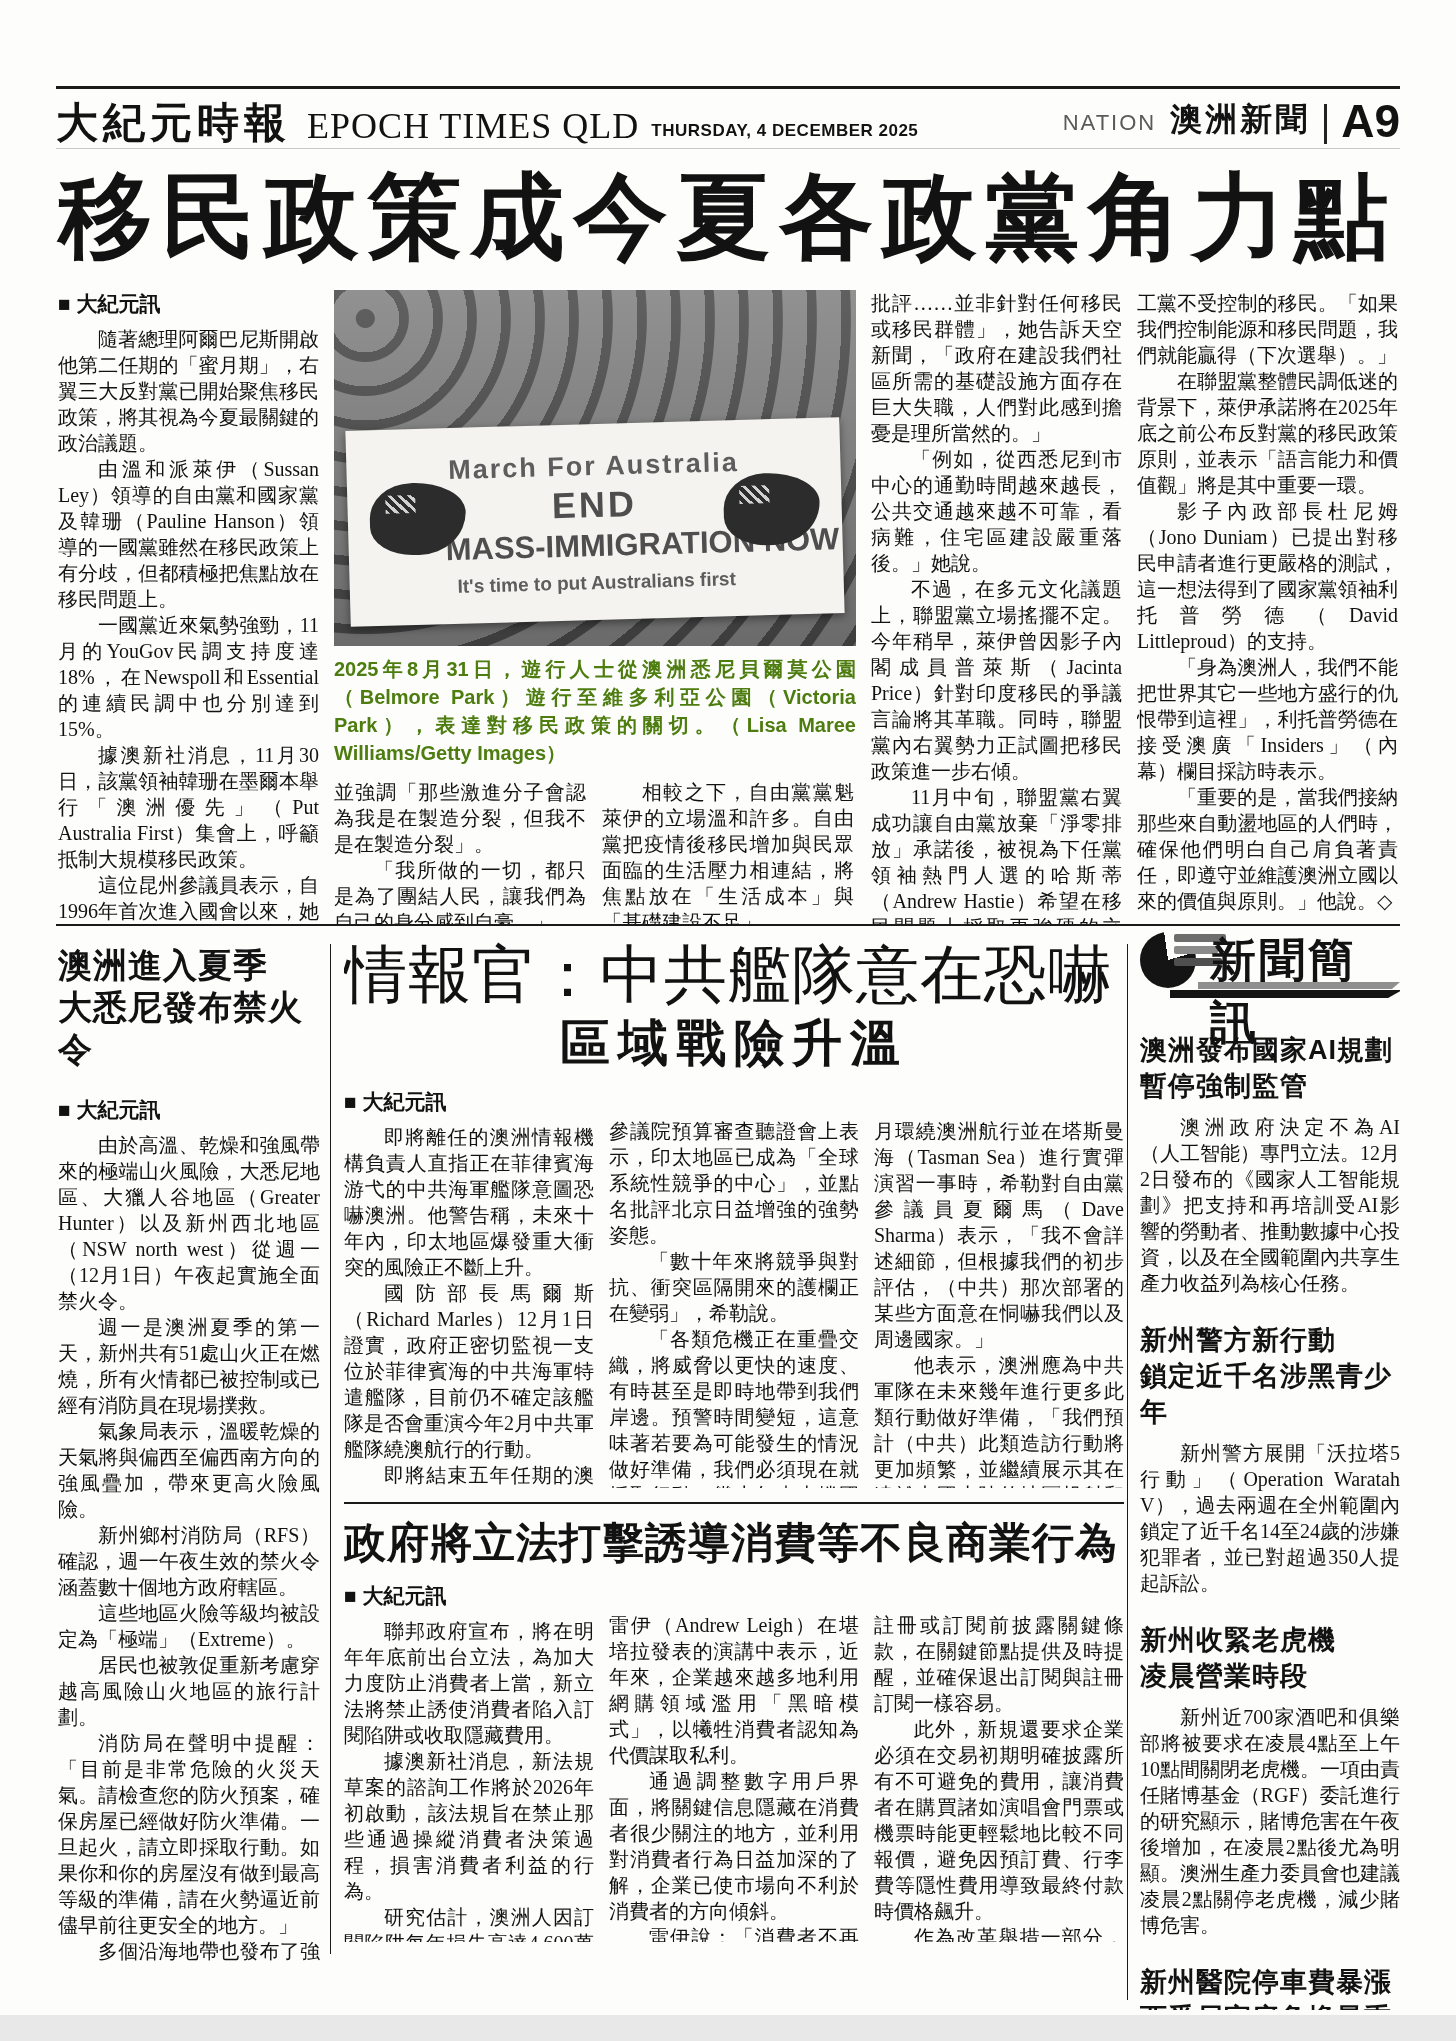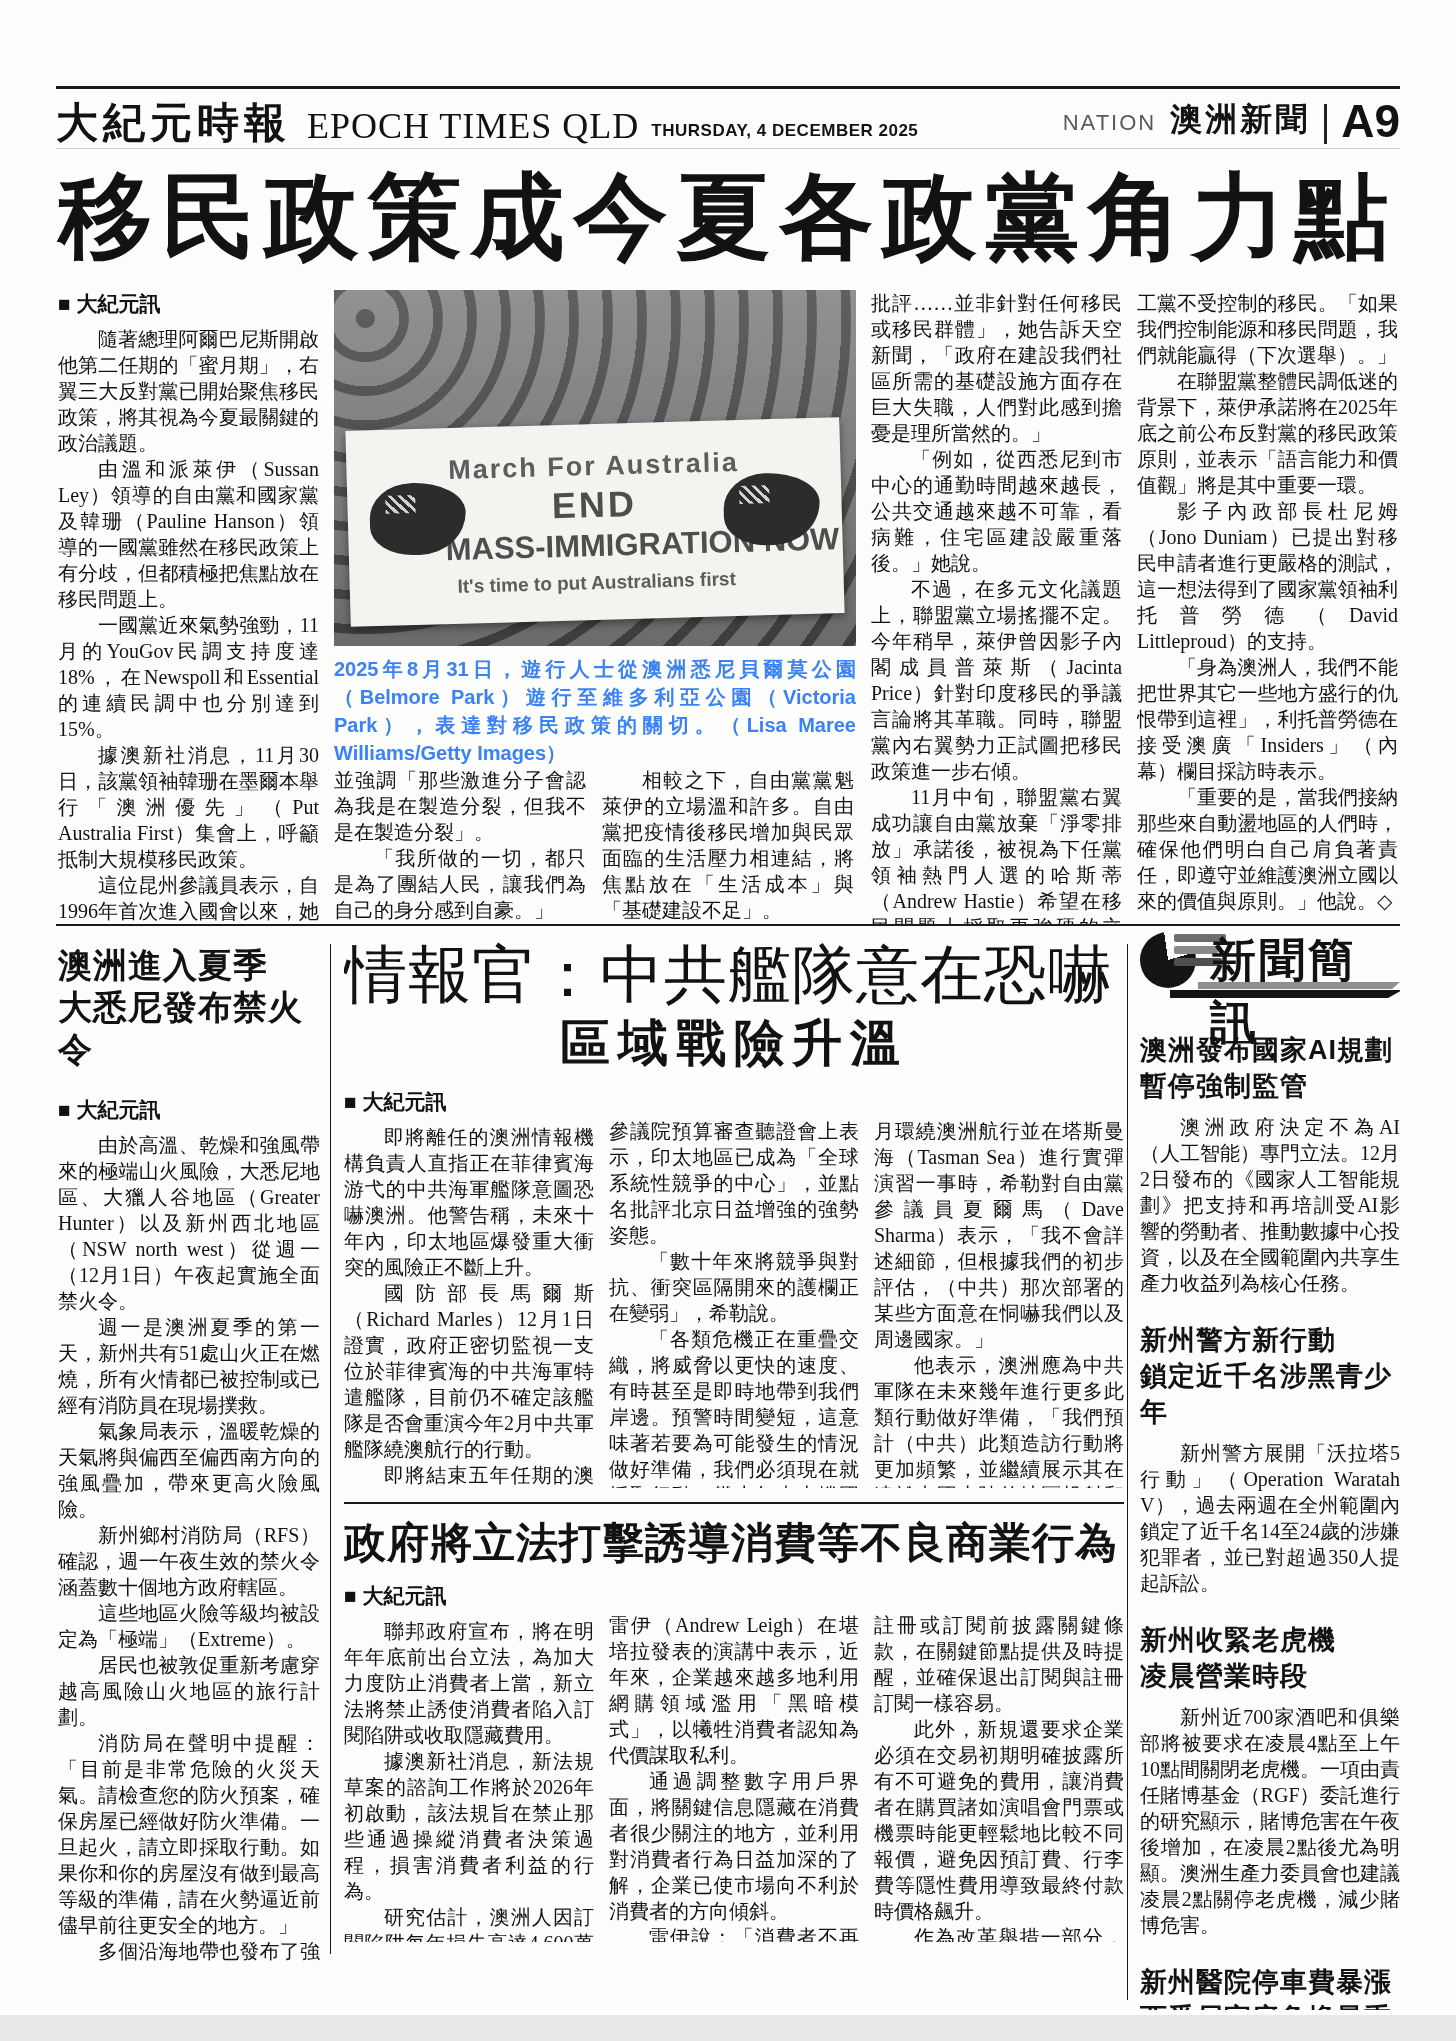--- a/index.html
+++ b/index.html
@@ -56,22 +56,22 @@
     border-radius:46% 58% 52% 48% / 52% 44% 62% 42%; }
   .aus-map.left { left:22px; }
   .aus-map.right { right:22px; }
   .aus-map::after { content:""; position:absolute; left:16px; top:12px; width:30px; height:18px;
     background:repeating-linear-gradient(45deg,#eee 0 3px,#2c2c2c 3px 7px); opacity:.85; }
   .banner-text { width:300px; font-family:"Liberation Sans",sans-serif; color:#5d5d5d; }
   .bt1 { font-weight:bold; font-size:27px; letter-spacing:2px; }
   .bt2 { font-weight:900; font-size:36px; letter-spacing:3px; margin-top:2px; color:#4e4e4e; }
   .bt3 { font-weight:900; font-size:31px; letter-spacing:0; margin-top:2px; color:#4e4e4e; white-space:nowrap; }
   .bt4 { font-weight:bold; font-size:19px; margin-top:8px; }
-  .caption { margin-top:9px; font-family:"Liberation Sans",sans-serif; font-weight:bold; font-size:20px; line-height:28px; text-align:justify; color:#3b82f6; }
-  .lead-subcols { display:flex; gap:16px; margin-top:0; height:168px; overflow:hidden; }
+  .caption { margin-top:9px; font-family:"Liberation Sans",sans-serif; font-weight:bold; font-size:20px; line-height:28px; text-align:justify; color:#4d7c0f; }
+  .lead-subcols { display:flex; gap:16px; margin-top:12px; height:168px; overflow:hidden; }
 
   
   .rule-mid { position:absolute; left:56px; right:56px; top:924px; height:2px; background:#1a1a1a; }
   .vline { position:absolute; width:1px; background:#1a1a1a; }
   .vline.v1 { left:330px; top:944px; height:1010px; }
   .vline.v2 { left:1127px; top:944px; height:1056px; }
 
   
   .fire { position:absolute; left:58px; top:944px; width:262px; height:1020px; overflow:hidden; }
   .fire h2 { font-family:"Liberation Sans",sans-serif; font-weight:900; font-size:34px; line-height:42px; letter-spacing:1px; }

